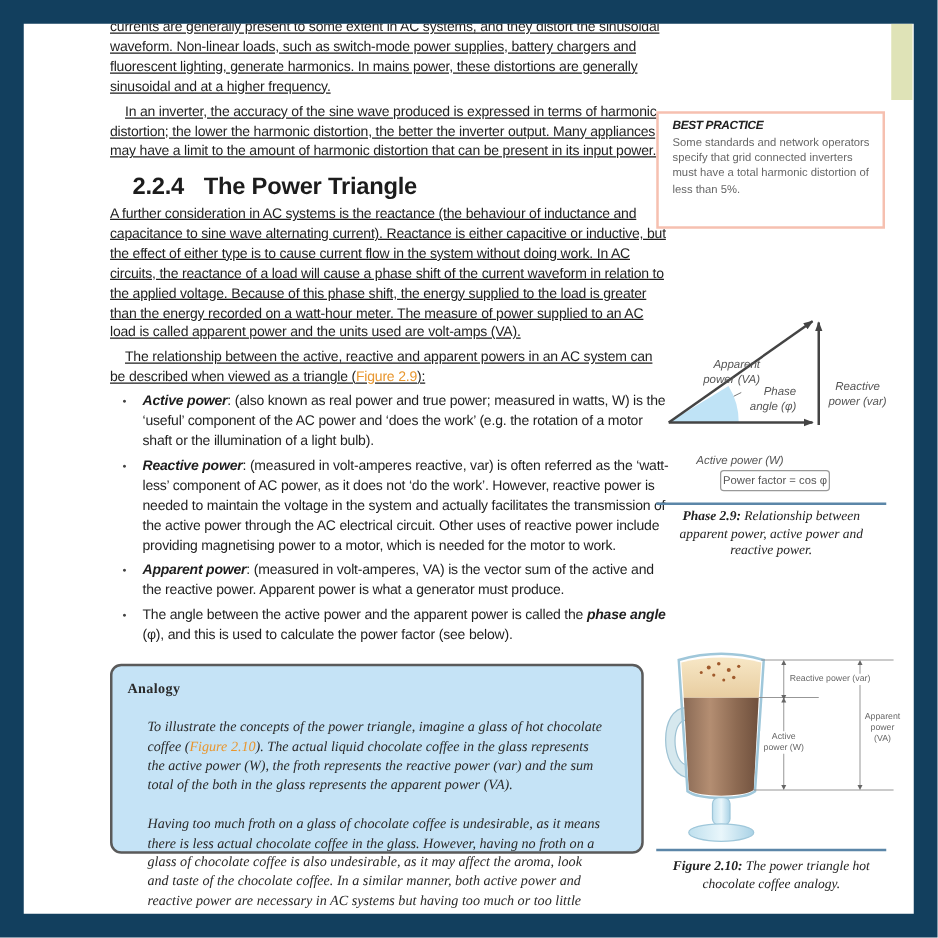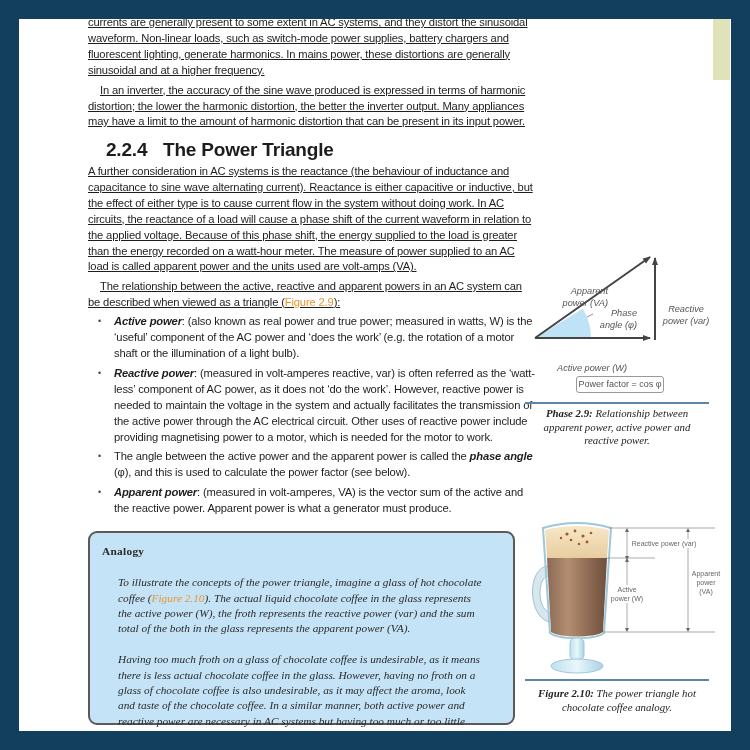--- a/index.html
+++ b/index.html
@@ -32,51 +32,55 @@
 
   .figure { position:absolute; }
   #fig29 { left:506px; top:232px; width:184px; height:185px; }
   #fig29 svg { position:absolute; left:0; top:0; }
   .fig-label { position:absolute; font-family:"Liberation Sans", sans-serif; font-style:italic; font-size:9.2px; line-height:12px; color:#555; }
   .pf-box { position:absolute; left:51px; top:125px; width:86px; height:15px; border:1px solid #999; border-radius:3px; font-family:"Liberation Sans", sans-serif; font-size:9px; line-height:15px; text-align:center; color:#555; }
   .rule { position:absolute; height:2px; background:#5b86a8; }
   .caption { position:absolute; font-family:"Liberation Serif", serif; font-style:italic; font-size:10.8px; line-height:13.5px; color:#222; text-align:center; }
   .caption b { font-weight:bold; }
 
-  .analogy { position:absolute; left:69px; top:512px; width:427px; height:194px; background:#c5e3f6; border:2px solid #5a5a5a; border-radius:9px; box-sizing:border-box; padding:11px 12px 0 12px; font-family:"Liberation Serif", serif; font-size:11.3px; line-height:15.3px; color:#2a2a2a; }
+  .analogy { position:absolute; left:69px; top:512px; width:427px; height:152px; background:#c5e3f6; border:2px solid #5a5a5a; border-radius:9px; box-sizing:border-box; padding:11px 12px 0 12px; font-family:"Liberation Serif", serif; font-size:11.3px; line-height:15.3px; color:#2a2a2a; }
   .analogy .a-title { font-weight:bold; font-size:11.3px; letter-spacing:0.3px; }
   .analogy p { margin:16px;font-style:italic; }
 
   #fig210 { left:506px; top:495px; width:190px; height:170px; }
   .coffee-label { position:absolute; font-family:"Liberation Sans", sans-serif; font-size:7px; line-height:9px; color:#666; text-align:center; }
 </style>
 </head>
 <body>
 
 <div class="page">
   <div class="accent-bar"></div>
 
   <div class="body-text" id="intro">
     <p>currents are generally present to some extent in AC systems, and they distort the sinusoidal waveform. Non-linear loads, such as switch-mode power supplies, battery chargers and fluorescent lighting, generate harmonics. In mains power, these distortions are generally sinusoidal and at a higher frequency.</p>
     <p class="indent">In an inverter, the accuracy of the sine wave produced is expressed in terms of harmonic distortion; the lower the harmonic distortion, the better the inverter output. Many appliances may have a limit to the amount of harmonic distortion that can be present in its input power.</p>
   </div>
 
+  <div class="best-practice">
+    <div class="bp-title">BEST PRACTICE</div>
+    <div class="bp-text">Some standards and network operators specify that grid connected inverters must have a total harmonic distortion of less than 5%.</div>
+  </div>
 
   <div class="heading">
     <span class="num">2.2.4</span><span>The Power Triangle</span>
   </div>
 
   <div class="body-text" id="triangle-text">
     <p>A further consideration in AC systems is the reactance (the behaviour of inductance and capacitance to sine wave alternating current). Reactance is either capacitive or inductive, but the effect of either type is to cause current flow in the system without doing work. In AC circuits, the reactance of a load will cause a phase shift of the current waveform in relation to the applied voltage. Because of this phase shift, the energy supplied to the load is greater than the energy recorded on a watt-hour meter. The measure of power supplied to an AC load is called apparent power and the units used are volt-amps (VA).</p>
     <p class="indent"><span>The relationship between the active, reactive and apparent powers in an AC system can be described when viewed as a triangle (</span><span class="link">Figure 2.9</span><span>):</span></p>
     <ul class="bullets">
       <li><span class="term">Active power</span><span>: (also known as real power and true power; measured in watts, W) is the ‘useful’ component of the AC power and ‘does the work’ (e.g. the rotation of a motor shaft or the illumination of a light bulb).</span></li>
       <li><span class="term">Reactive power</span><span>: (measured in volt-amperes reactive, var) is often referred as the ‘watt-less’ component of AC power, as it does not ‘do the work’. However, reactive power is needed to maintain the voltage in the system and actually facilitates the transmission of the active power through the AC electrical circuit. Other uses of reactive power include providing magnetising power to a motor, which is needed for the motor to work.</span></li>
+      <li><span class="term">Apparent power</span><span>: (measured in volt-amperes, VA) is the vector sum of the active and the reactive power. Apparent power is what a generator must produce.</span></li>
       <li><span>The angle between the active power and the apparent power is called the </span><span class="term">phase angle</span><span> (φ), and this is used to calculate the power factor (see below).</span></li>
-      <li><span class="term">Apparent power</span><span>: (measured in volt-amperes, VA) is the vector sum of the active and the reactive power. Apparent power is what a generator must produce.</span></li>
     </ul>
   </div>
 
   <div class="figure" id="fig29">
     <svg width="184" height="130">
       <defs>
         <marker id="ah" markerWidth="8" markerHeight="8" refX="7" refY="4" orient="auto" markerUnits="userSpaceOnUse">
           <path d="M0,1 L8,4 L0,7 Z" fill="#444"></path>
         </marker>
       </defs>

